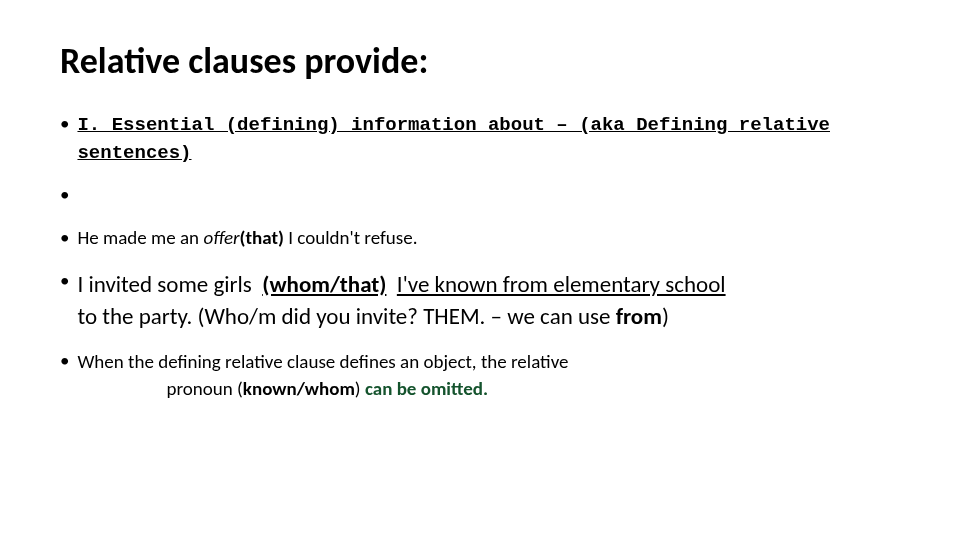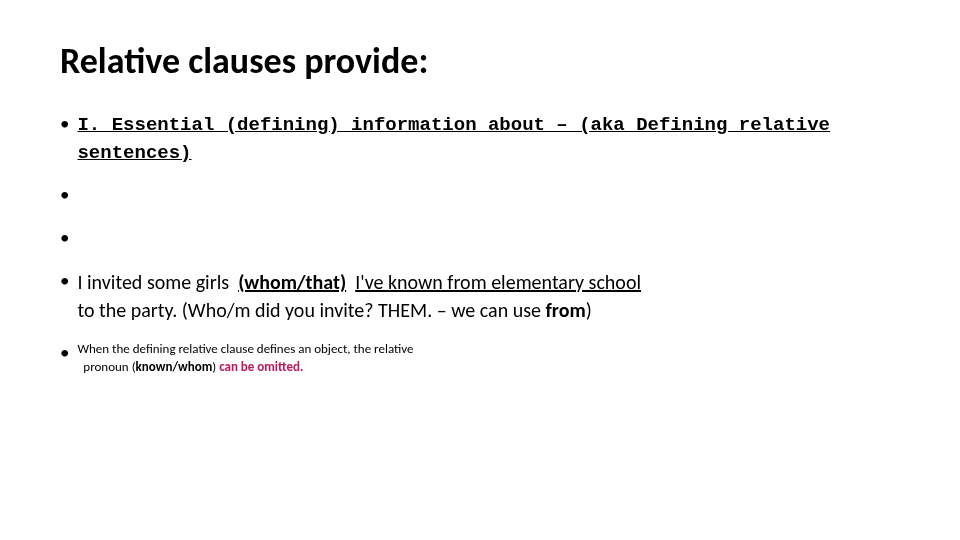--- a/index.html
+++ b/index.html
@@ -47,46 +47,47 @@
       font-weight: bold;
       font-family: Liberation Mono, monospace;
     }
     .bold {
       font-weight: bold;
     }
     .italic {
       font-style: italic;
     }
     .red {
-      color: #be185d;
+      color: #14532d;
       font-weight: bold;
     }
     .underline {
       text-decoration: underline;
     }
     .item1-text {
       font-size: 19px;
       line-height: 1.4;
     }
     .item2-text {
       font-size: 19px;
       font-weight: bold;
       line-height: 1.4;
     }
     .item3-text {
       font-size: 19px;
       line-height: 1.4;
     }
     .item4-text {
-      font-size: 20px;
+      font-size: 23px;
       line-height: 1.4;
     }
     .item5-text {
-      font-size: 13px;
+      font-size: 19px;
       line-height: 1.45;
+      text-align: center;
     }
   </style>
 </head>
 <body>
 
 <div class="slide">
   <div class="title">Relative clauses provide:</div>
 
   <div class="bullet-item">
     <span class="bullet-dot">•</span>
@@ -94,20 +95,23 @@
       <span class="underline-bold">I. Essential (defining) information about – (aka Defining relative sentences)</span>
     </span>
   </div>
 
   <div class="bullet-item">
     <span class="bullet-dot">•</span>
   </div>
 
   <div class="bullet-item">
     <span class="bullet-dot">•</span>
+    <span class="item3-text">
+      He made me an <span class="italic">offer</span><span class="bold">(that)</span> I couldn't refuse.
+    </span>
   </div>
 
   <div class="bullet-item">
     <span class="bullet-dot">•</span>
     <span class="item4-text">
       I invited some girls &nbsp;<span class="underline bold">(whom/that)</span>&nbsp; <span class="underline">I've known from elementary school</span><br>
       to the party. (Who/m did you invite? THEM. – we can use <span class="bold">from</span>)
     </span>
   </div>
 

